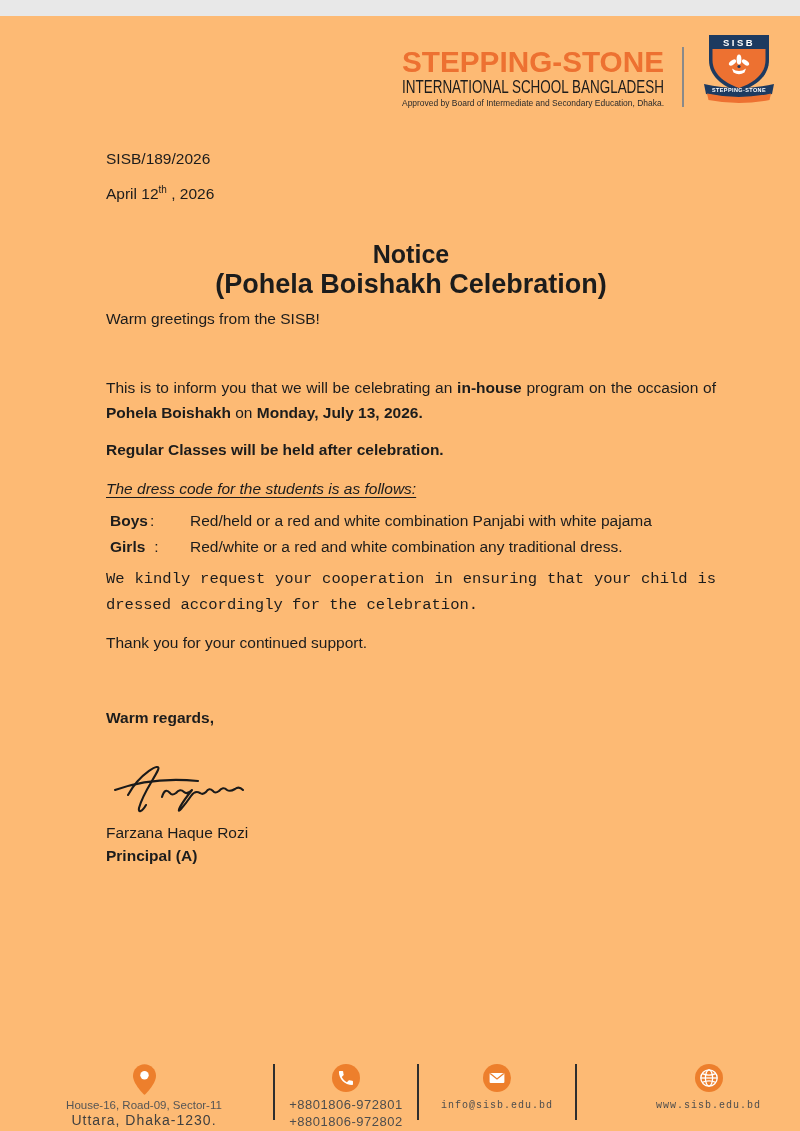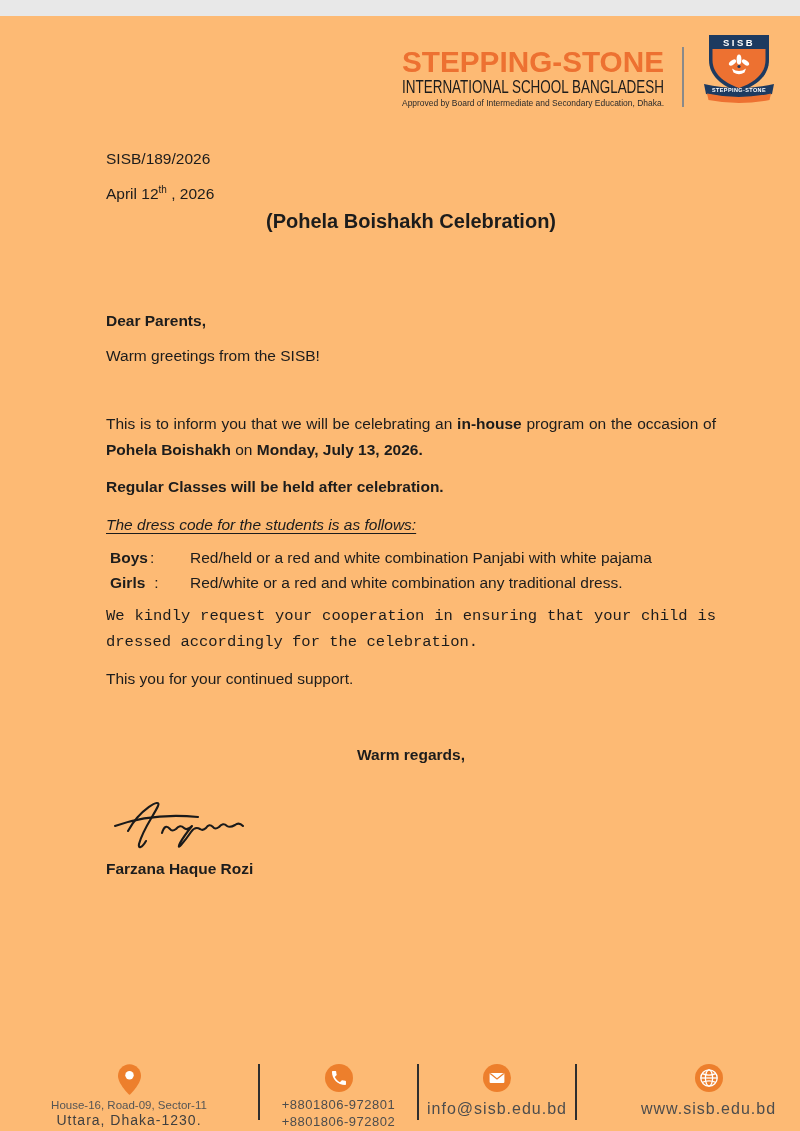--- a/index.html
+++ b/index.html
@@ -14,49 +14,49 @@
   .header { position:absolute; top:0; left:0; width:800px; height:104px; }
   .brand-text { position:absolute; left:402px; top:27px; }
   .header-divider { position:absolute; left:682px; top:31px; width:2px; height:60px; background:#8a8a8a; }
   .logo-wrap { position:absolute; left:699px; top:16px; width:80px; height:76px; }
   
   .letter { position:absolute; top:100px; left:106px; width:610px; font-size:15.5px; line-height:25.6px; }
   .ref { margin-top:30px; }
   .date { margin-top:9px; }
   .date sup { font-size:10px; vertical-align:super; line-height:0; }
   .title-main { margin-top:33px; text-align:center; font-size:25px; line-height:30px; font-weight:bold; }
-  .title-sub { margin-top:2px; text-align:center; font-size:20px; line-height:26px; font-weight:bold; }
+  .title-sub { margin-top:2px; text-align:center; font-size:27px; line-height:26px; font-weight:bold; }
   .salutation { margin-top:74px; font-weight:bold; }
   .greeting { margin-top:9px; }
   .para1 { margin-top:43px; text-align:justify; }
   .regular-classes { margin-top:11px; font-weight:bold; }
   .dress-heading { margin-top:13px; text-decoration:underline; text-underline-offset:3px;font-style:italic; }
   .dress-rows { margin-top:7px; padding-left:4px; }
   .dress-row { display:flex; line-height:25.6px; }
   .dress-label { font-weight:bold; width:40px; flex:0 0 auto; }
   .dress-sep { width:10px; flex:0 0 auto; white-space:pre; }
   .dress-text { margin-left:30px; white-space:nowrap; }
   .para2 { margin-top:8px; text-align:justify;font-family:Liberation Mono, monospace; }
   .thanks { margin-top:11px; }
-  .closing { margin-top:50px; font-weight:bold;text-align:center; }
+  .closing { margin-top:50px; font-weight:bold; }
   .signature-svg { display:block; margin:26px 0 0 6px; }
-  .sig-name { margin-top:6px; font-weight:bold; line-height:23px; }
+  .sig-name { margin-top:6px; font-weight:normal; line-height:23px; }
   .sig-title { font-weight:bold; line-height:23px; }
   
   .footer { position:absolute; left:0; top:1040px; width:800px; height:80px; display:flex; align-items:flex-start;justify-content:flex-end; }
   .f-col { display:flex; flex-direction:column; align-items:center; padding-top:8px; }
   .f-col-1 { width:258px; }
-  .f-col-2 { width:157px; }
+  .f-col-2 { width:142px; }
   .f-col-3 { width:156px; }
   .f-col-4 { width:223px;padding-left:40px; }
   .f-divider { width:2px; height:56px; background:#2e2e2e; margin-top:8px; flex:0 0 auto; }
   .f-addr1 { margin-top:4px; font-size:11.5px; color:#555555; }
   .f-addr2 { margin-top:1px; font-size:14px; color:#3f3f3f; letter-spacing:1px; }
   .f-phone { margin-top:4px; font-size:13px; color:#4d4d4d; letter-spacing:0.5px; line-height:17px; text-align:center; }
-  .f-link { margin-top:8px; font-size:16px; color:#4d4d4d; letter-spacing:1px; }
+  .f-link { margin-top:8px; font-size:10px; color:#4d4d4d; letter-spacing:1px;font-family:Liberation Mono, monospace; }
   .ficon { display:block; }
 </style>
 </head>
 <body>
 
 <div class="page">
 
   <div class="header">
     <svg class="brand-text" width="272" height="66" viewBox="0 0 272 66">
       <text x="0" y="29" textLength="262" lengthAdjust="spacingAndGlyphs" font-family="Liberation Sans, DejaVu Sans, sans-serif" font-size="30" font-weight="bold" fill="#ED7131">STEPPING-STONE</text>
@@ -85,23 +85,23 @@
       <text x="40" y="60" text-anchor="middle" font-family="Liberation Sans, DejaVu Sans, sans-serif" font-size="5.5" font-weight="bold" letter-spacing="0.4" fill="#ffffff">STEPPING-STONE</text>
     </svg>
   </div>
 
   <div class="letter">
 
     <p class="ref">SISB/189/2026</p>
 
     <p class="date"><span>April 12</span><sup>th</sup><span style="white-space:pre"> , 2026</span></p>
 
+    <h1 class="title-main">Notice</h1>
     <h2 class="title-sub">(Pohela Boishakh Celebration)</h2>
 
-    <p class="salutation">Dear Parents,</p>
     <p class="greeting">Warm greetings from the SISB!</p>
 
     <p class="para1"><span>This is to inform you that we will be celebrating an </span><b>in-house</b><span> program on the occasion of </span><b>Pohela Boishakh</b><span> on </span><b>Monday, July 13, 2026.</b></p>
 
     <p class="regular-classes">Regular Classes will be held after celebration.</p>
 
     <p class="dress-heading">The dress code for the students is as follows:</p>
 
     <div class="dress-rows">
       <div class="dress-row">
@@ -111,33 +111,34 @@
       </div>
       <div class="dress-row">
         <span class="dress-label">Girls</span>
           <span class="dress-sep"> :</span>
           <span class="dress-text">Red/white or a red and white combination any traditional dress.</span>
       </div>
     </div>
 
     <p class="para2">We kindly request your cooperation in ensuring that your child is dressed accordingly for the celebration.</p>
 
-    <p class="thanks">This you for your continued support.</p>
+    <p class="thanks">Thank you for your continued support.</p>
 
     <p class="closing">Warm regards,</p>
 
     <svg class="signature-svg" width="158" height="58" viewBox="0 0 158 58">
       <g fill="none" stroke="#1a1a1a" stroke-width="2.1" stroke-linecap="round" stroke-linejoin="round">
         <path d="M16,38 C28,16 50,4 46,13 C42,22 31,36 27,51 C26,56 30,55 34,48"></path>
         <path d="M3,33 C28,24 55,21 86,24"></path>
         <path d="M50,40 q3,-10 8,-4 q2,3 6,0 q4,-5 8,-1 q3,3 8,-2 q-8,10 -12,17 q-3,6 1,2 q6,-7 10,-13 q4,-6 9,-3 q3,2 6,-1 q3,-5 7,-1 q2,3 6,0 q4,-5 8,-1 q3,2 8,-1 q4,-3 8,1"></path>
       </g>
     </svg>
 
     <p class="sig-name">Farzana Haque Rozi</p>
+    <p class="sig-title">Principal (A)</p>
   </div>
 
   <div class="footer">
 
     <div class="f-col f-col-1">
       <svg class="ficon" width="23" height="31" viewBox="0 0 24 32">
         <path d="M12,0 C5.4,0 0,5.4 0,12 c0,9 12,20 12,20 s12,-11 12,-20 C24,5.4 18.6,0 12,0 Z" fill="#ED7F2C"></path>
         <circle cx="12" cy="11.5" r="4.4" fill="#ffffff"></circle>
       </svg>
       <div class="f-addr1">House-16, Road-09, Sector-11</div>

